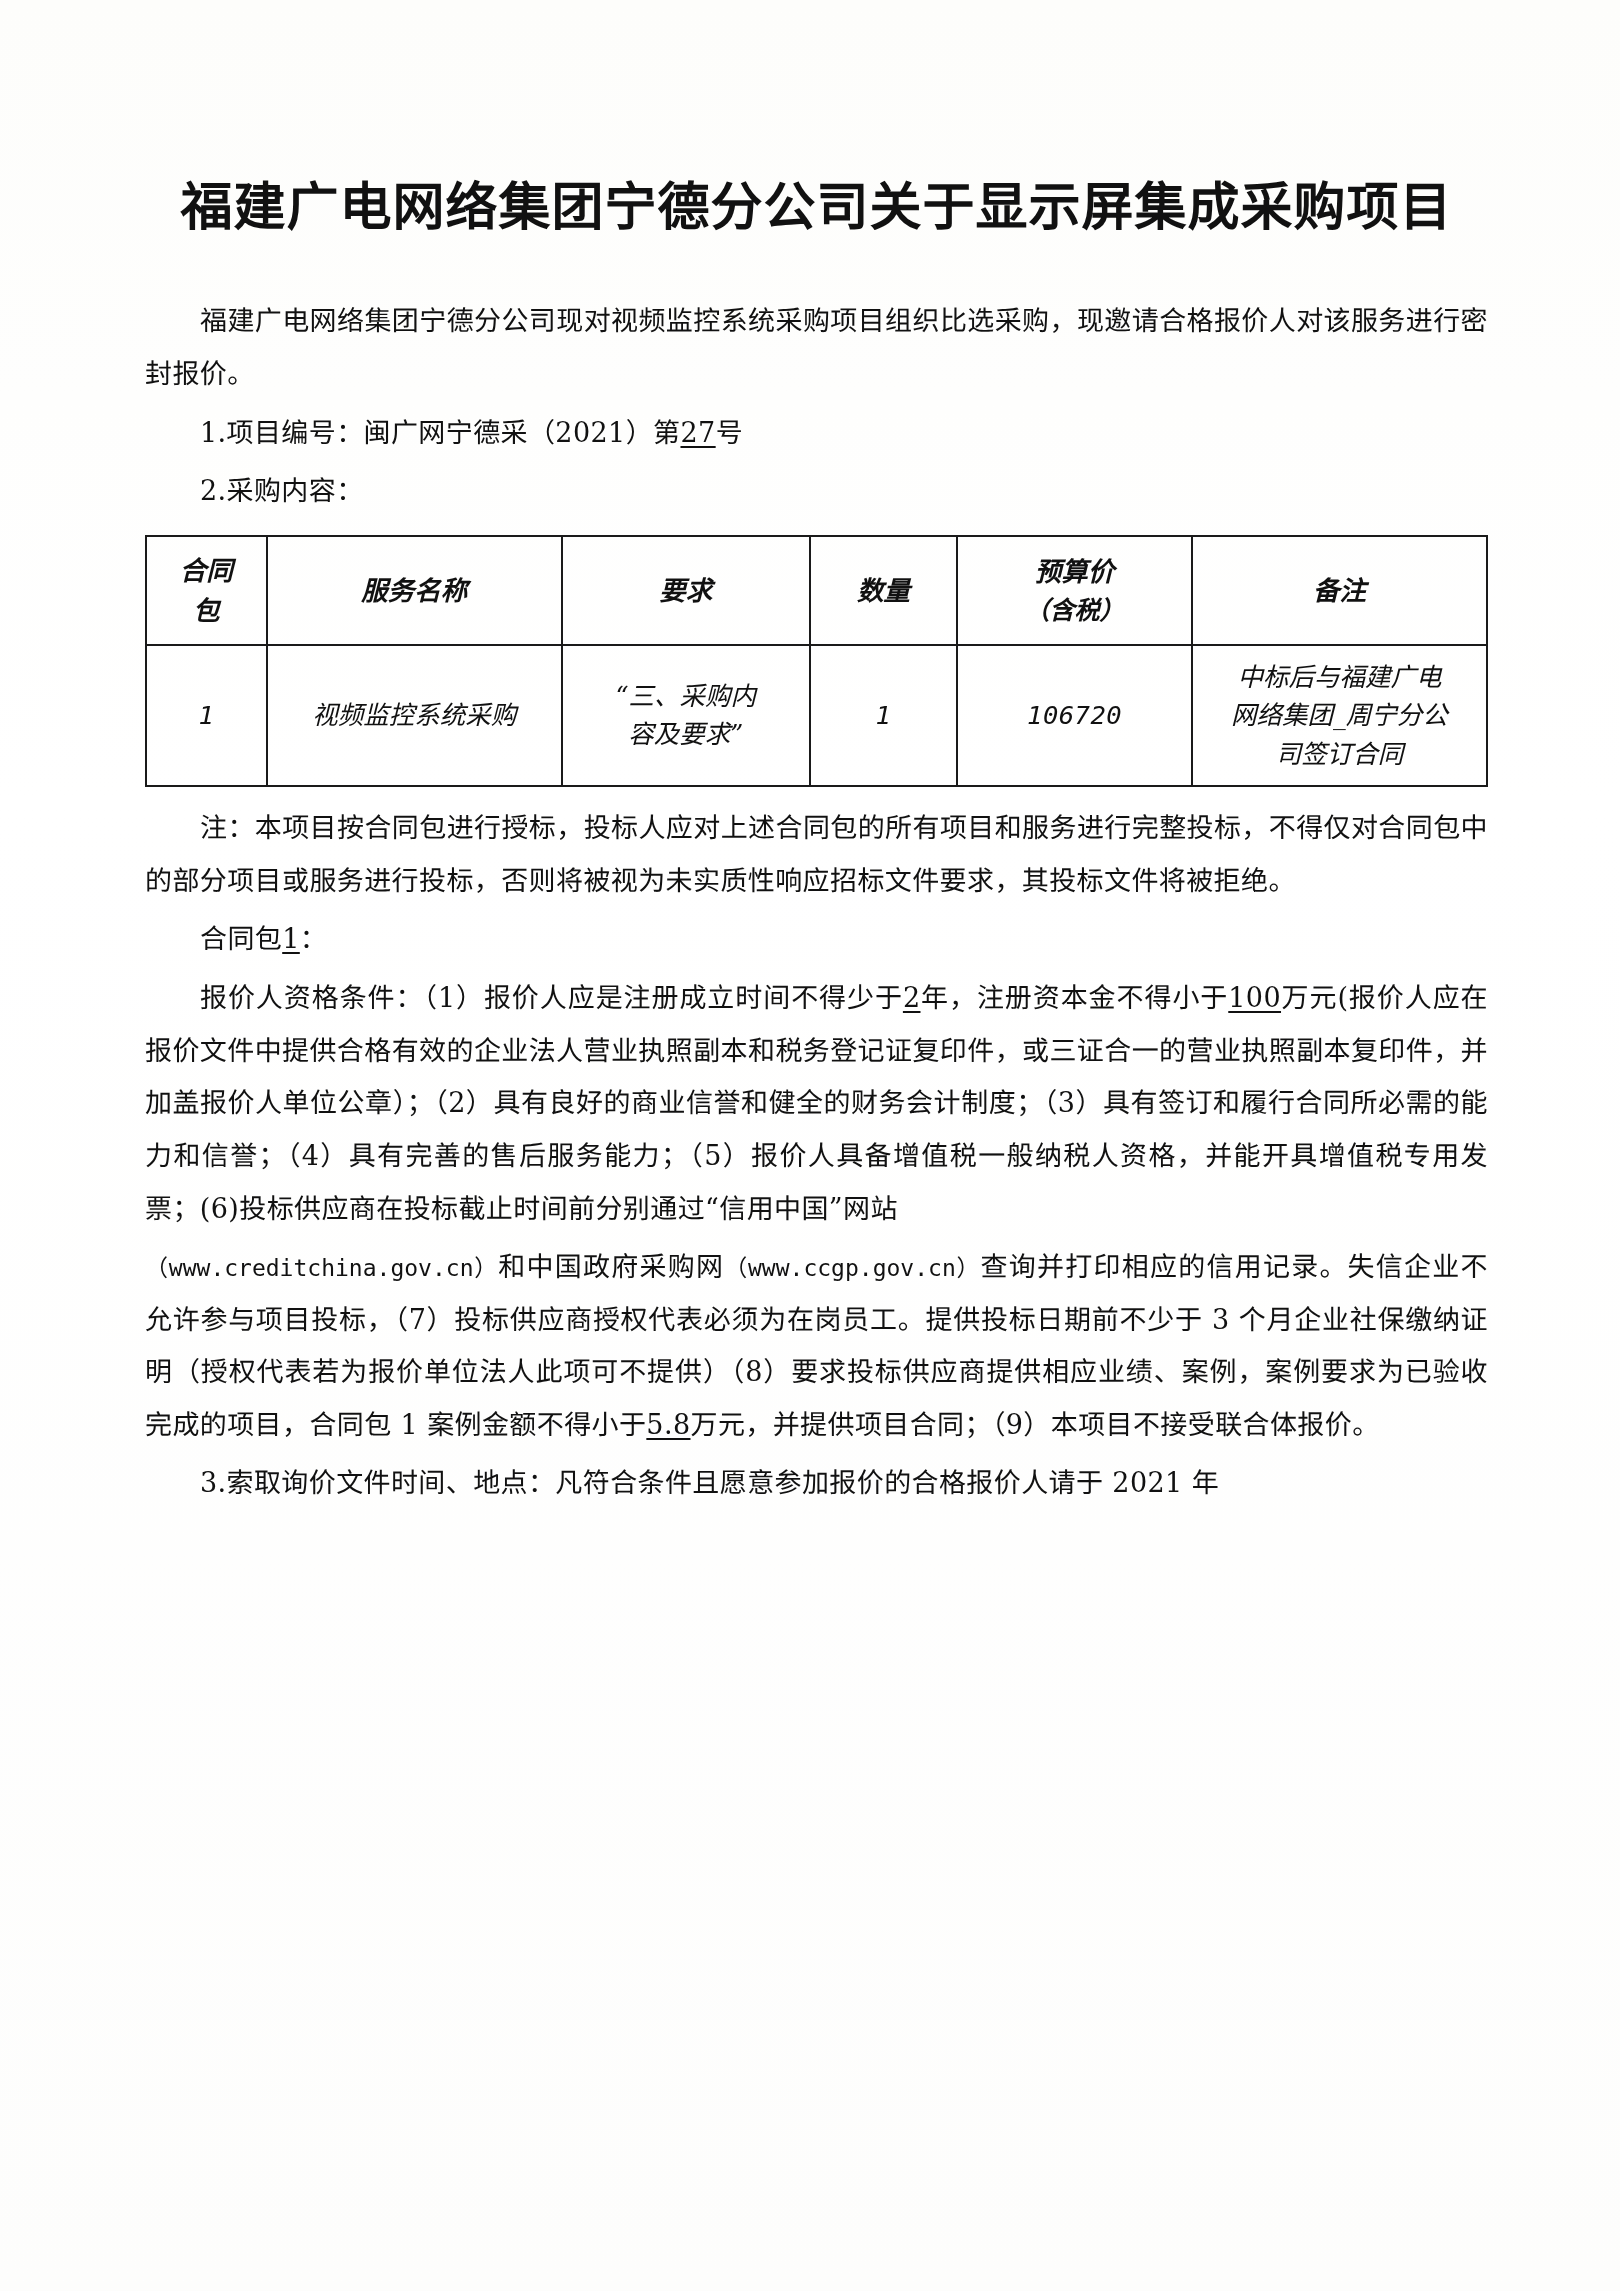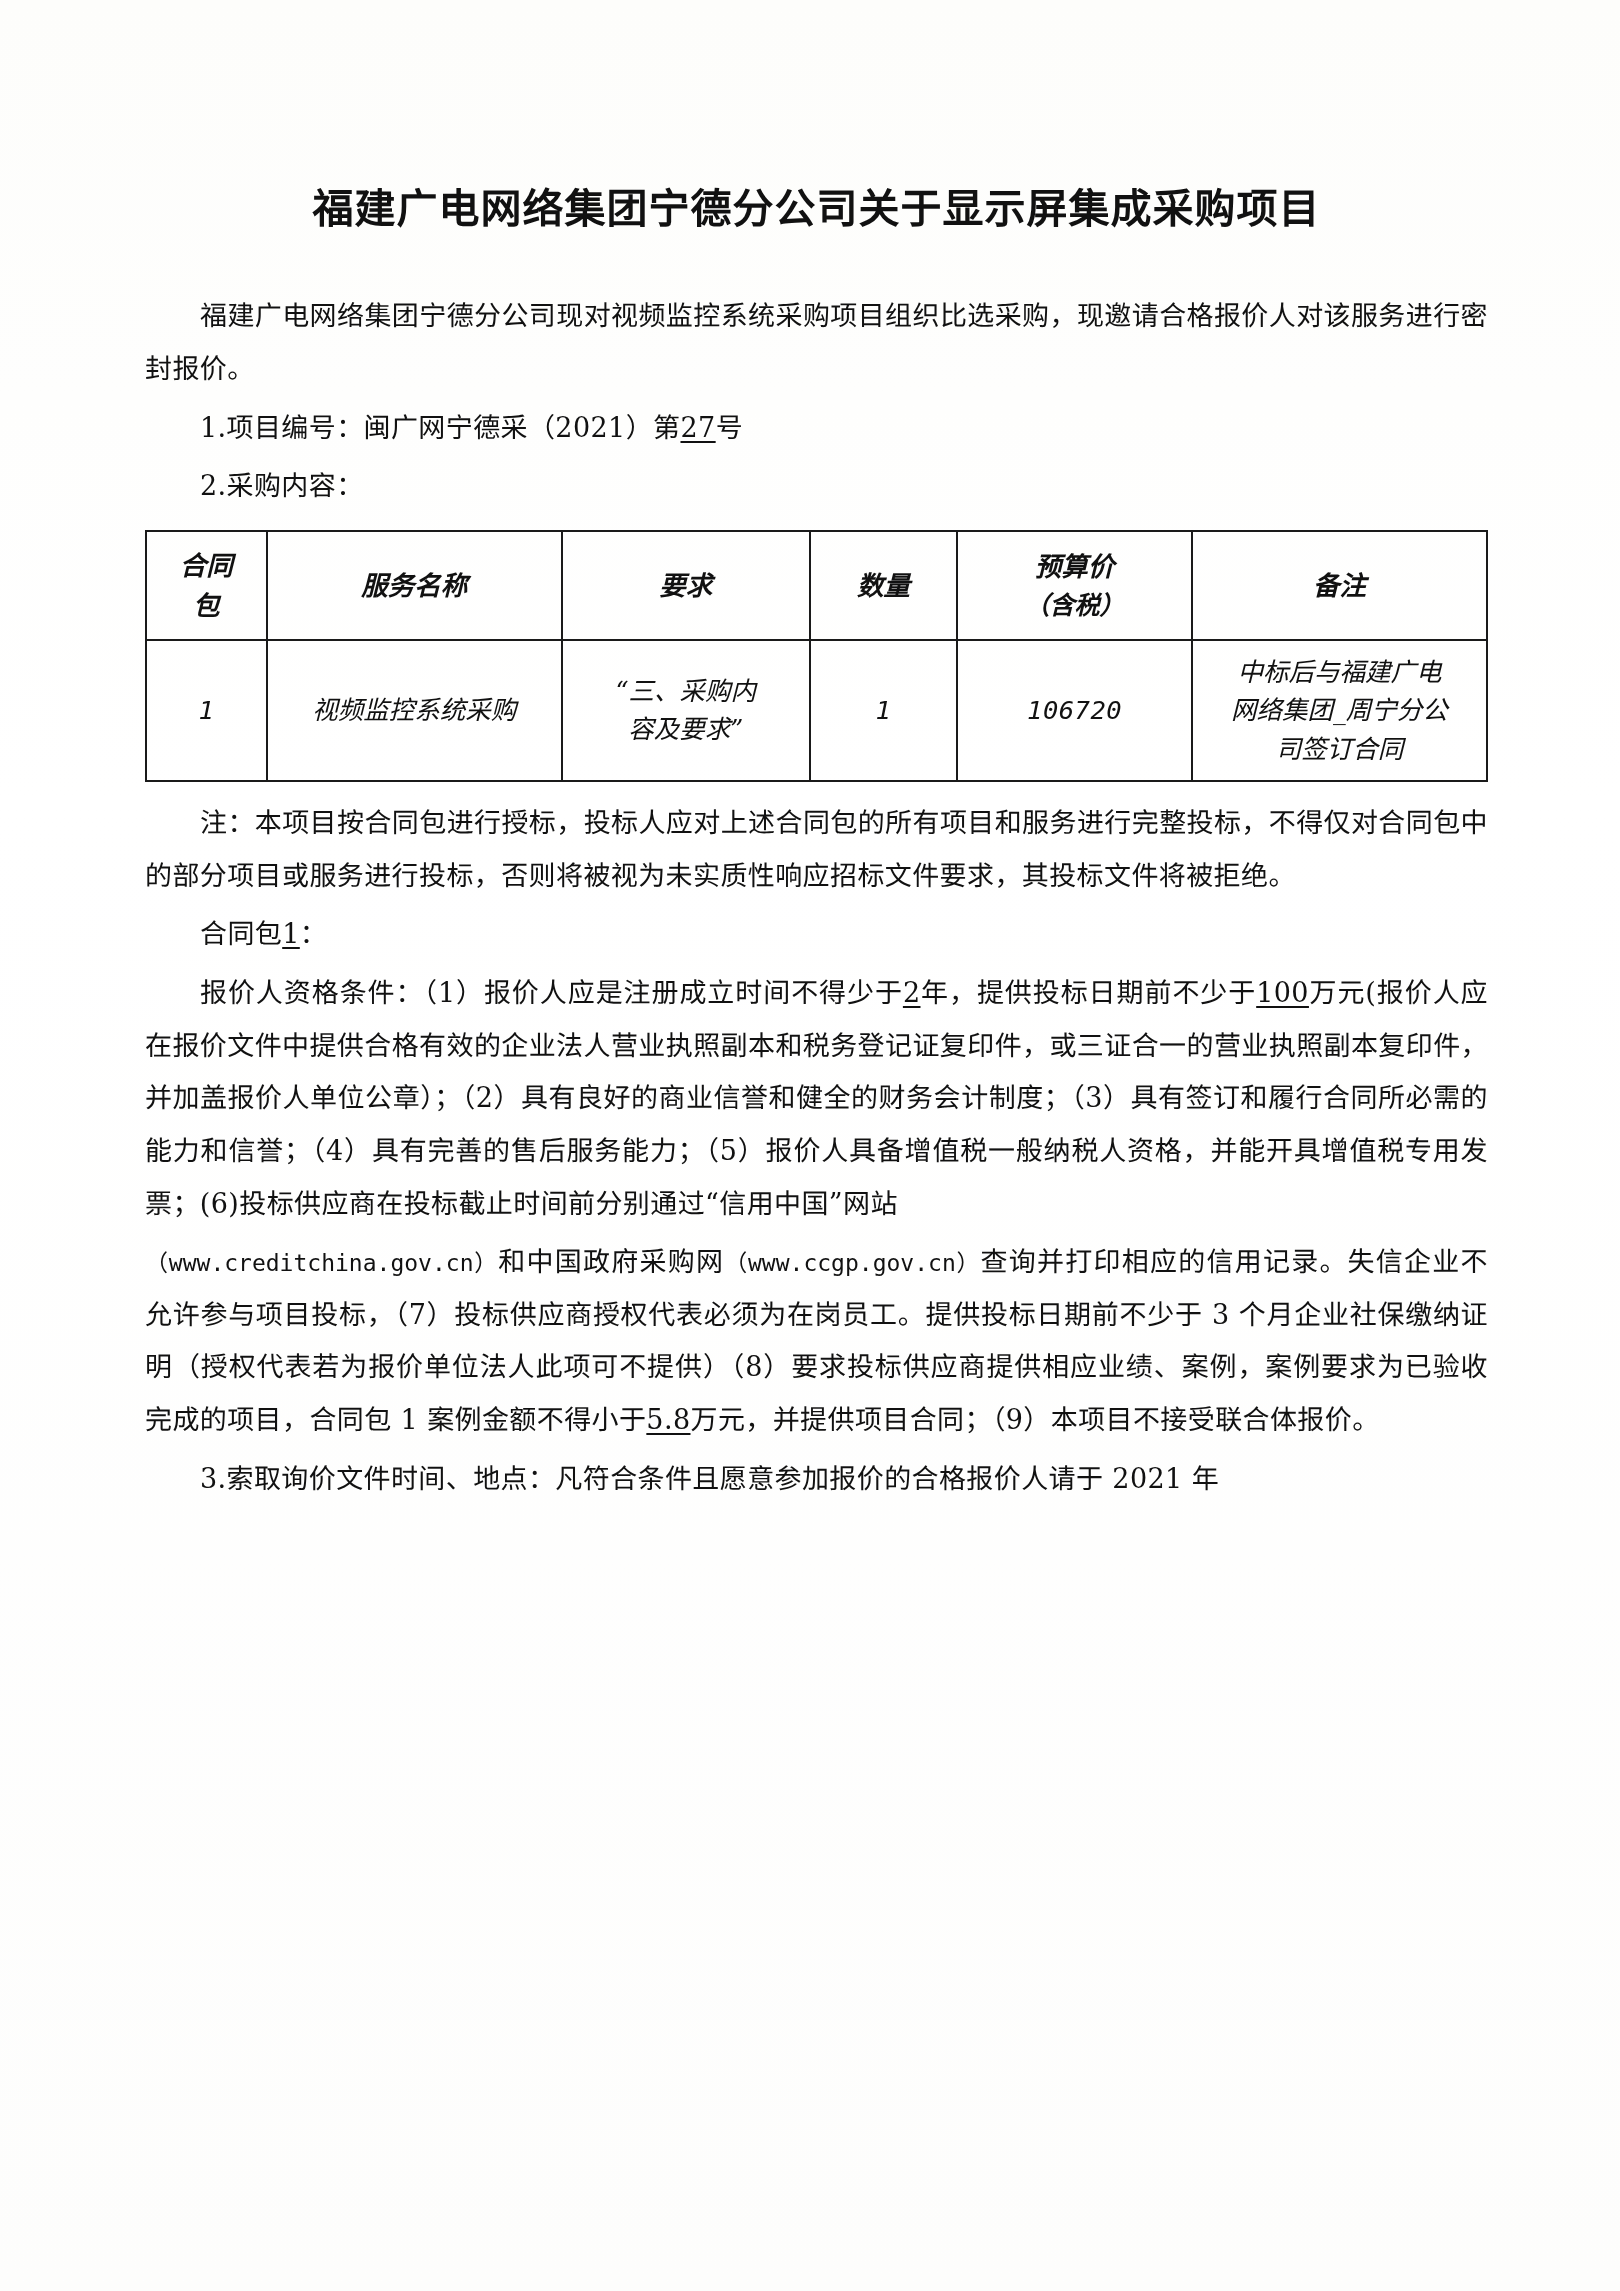--- a/index.html
+++ b/index.html
@@ -28,25 +28,25 @@
     position: absolute;
     left: 0; top: 0; right: 0; bottom: 0;
     background: linear-gradient(180deg, #fdfdfb 0%, #ffffff 35%, #fdfdfc 100%);
     pointer-events: none;
     z-index: 0;
   }
   .page > * { position: relative; z-index: 1; }
 
   .doc-title {
     text-align: center;
-    font-size: 41px;
+    font-size: 52px;
     font-weight: bold;
     line-height: 1.45;
     letter-spacing: 1px;
-    margin: 13px auto 51px auto;
+    margin: 2px auto 51px auto;
     width: 96%;
     font-family: "DejaVu Serif", "Liberation Serif", serif;
   }
   .doc-title .line2 { display: block; }
 
   p.body-text {
     font-size: 27px;
     line-height: 1.95;
     margin: 0 0 5.9px 0;
     text-align: justify;
@@ -159,21 +159,21 @@
     </tbody>
   </table>
 
   <p class="body-text indent2 note-block">注：本项目按合同包进行授标，投标人应对上述合同包的所有项目和服务进行完整投标，不得仅对合同包中的部分项目或服务进行投标，否则将被视为未实质性响应招标文件要求，其投标文件将被拒绝。</p>
 
   <p class="body-text indent2 gap">
     <span>合同包</span><span class="u">1</span><span>：</span>
   </p>
 
   <p class="body-text indent2">
-    <span>报价人资格条件：（1）报价人应是注册成立时间不得少于</span><span class="u">2</span><span>年，提供投标日期前不少于</span><span class="u">100</span><span>万元(报价人应在报价文件中提供合格有效的企业法人营业执照副本和税务登记证复印件，或三证合一的营业执照副本复印件，并加盖报价人单位公章）；（2）具有良好的商业信誉和健全的财务会计制度；（3）具有签订和履行合同所必需的能力和信誉；（4）具有完善的售后服务能力；（5）报价人具备增值税一般纳税人资格，并能开具增值税专用发票；(6)投标供应商在投标截止时间前分别通过“信用中国”网站</span>
+    <span>报价人资格条件：（1）报价人应是注册成立时间不得少于</span><span class="u">2</span><span>年，注册资本金不得小于</span><span class="u">100</span><span>万元(报价人应在报价文件中提供合格有效的企业法人营业执照副本和税务登记证复印件，或三证合一的营业执照副本复印件，并加盖报价人单位公章）；（2）具有良好的商业信誉和健全的财务会计制度；（3）具有签订和履行合同所必需的能力和信誉；（4）具有完善的售后服务能力；（5）报价人具备增值税一般纳税人资格，并能开具增值税专用发票；(6)投标供应商在投标截止时间前分别通过“信用中国”网站</span>
   </p>
 
   <p class="body-text">
     <span class="mono">（www.creditchina.gov.cn）</span><span>和中国政府采购网</span><span class="mono">（www.ccgp.gov.cn）</span><span>查询并打印相应的信用记录。失信企业不允许参与项目投标，（7）投标供应商授权代表必须为在岗员工。提供投标日期前不少于 3 个月企业社保缴纳证明（授权代表若为报价单位法人此项可不提供）（8）要求投标供应商提供相应业绩、案例，案例要求为已验收完成的项目，合同包 1 案例金额不得小于</span><span class="u">5.8</span><span>万元，并提供项目合同；（9）本项目不接受联合体报价。</span>
   </p>
 
   <p class="body-text indent2">3.索取询价文件时间、地点：凡符合条件且愿意参加报价的合格报价人请于 2021 年</p>
 
 </div>
 

